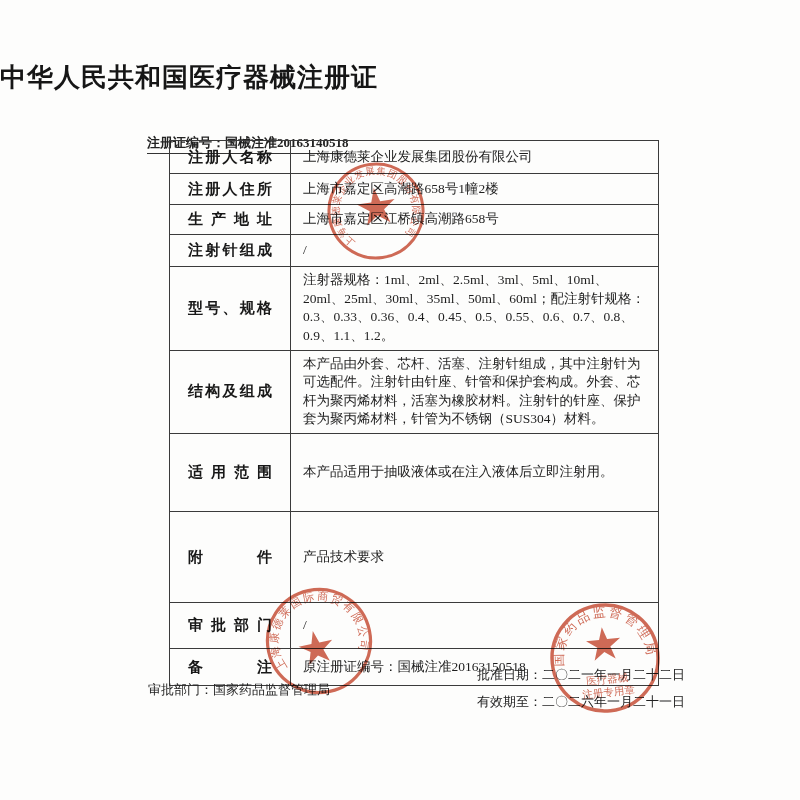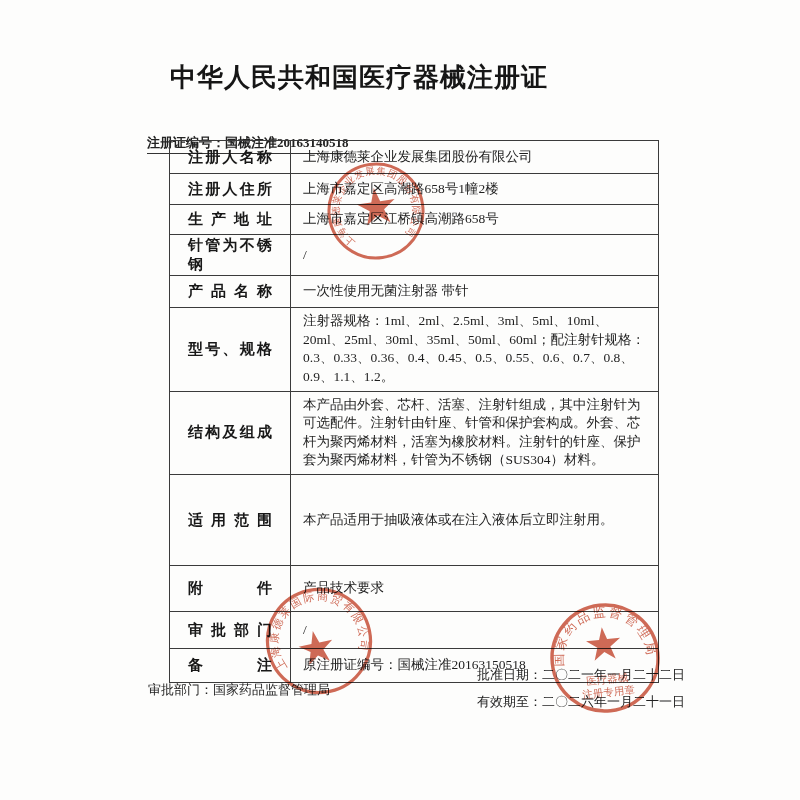--- a/index.html
+++ b/index.html
@@ -5,21 +5,21 @@
   html,body{margin:0;padding:0;}
   body{
     width:800px;height:800px;position:relative;
     background:#fdfdfc;
     font-family:"Liberation Serif","DejaVu Serif",serif;
     color:#1c1c1c;
     overflow:hidden;
   }
   .title{
     position:absolute;top:60px;left:0;width:718px;
-    text-align:center;font-size:26px;font-weight:bold;
+    text-align:left;font-size:26px;font-weight:bold;
     letter-spacing:1px;margin:0;color:#161616;
   }
   .regno{
     position:absolute;top:119px;left:147px;
     font-size:13px;font-weight:bold;color:#222;
     border-bottom:1.5px solid #333;padding-bottom:1px;margin-top:15px;
   }
   table.cert{
     position:absolute;top:140px;left:155px;width:490px;
     border-collapse:collapse;table-layout:fixed;margin-left:14px;
@@ -74,26 +74,22 @@
   </tr>
   <tr>
     <td class="lbl"><span class="lbl-in">注册人住所</span></td>
     <td class="val"><span>上海市嘉定区高潮路658号1幢2楼</span></td>
   </tr>
   <tr>
     <td class="lbl"><span class="lbl-in">生产地址</span></td>
     <td class="val"><span>上海市嘉定区江桥镇高潮路658号</span></td>
   </tr>
   <tr>
-    <td class="lbl"><span class="lbl-in">针管为不锈钢</span></td>
+    <td class="lbl"><span class="lbl-in">注射针组成</span></td>
     <td class="val"><span>/</span></td>
-  </tr>
-  <tr>
-    <td class="lbl"><span class="lbl-in">产品名称</span></td>
-    <td class="val"><span>一次性使用无菌注射器 带针</span></td>
   </tr>
   <tr>
     <td class="lbl"><span class="lbl-in">型号、规格</span></td>
     <td class="val"><span>注射器规格：1ml、2ml、2.5ml、3ml、5ml、10ml、20ml、25ml、30ml、35ml、50ml、60ml；配注射针规格：0.3、0.33、0.36、0.4、0.45、0.5、0.55、0.6、0.7、0.8、0.9、1.1、1.2。</span></td>
   </tr>
   <tr>
     <td class="lbl"><span class="lbl-in">结构及组成</span></td>
     <td class="val"><span>本产品由外套、芯杆、活塞、注射针组成，其中注射针为可选配件。注射针由针座、针管和保护套构成。外套、芯杆为聚丙烯材料，活塞为橡胶材料。注射针的针座、保护套为聚丙烯材料，针管为不锈钢（SUS304）材料。</span></td>
   </tr>
   <tr>

